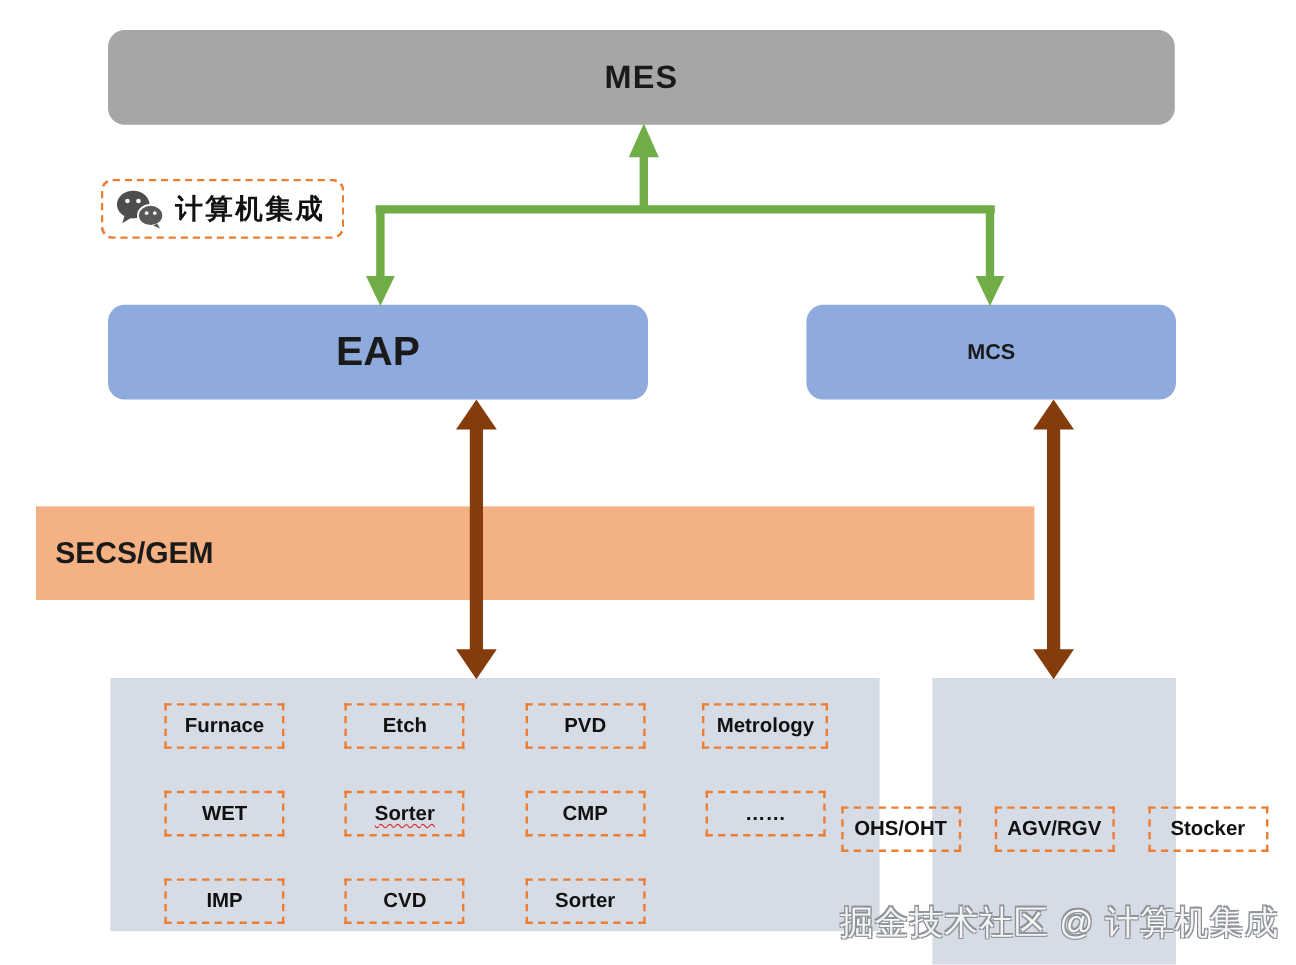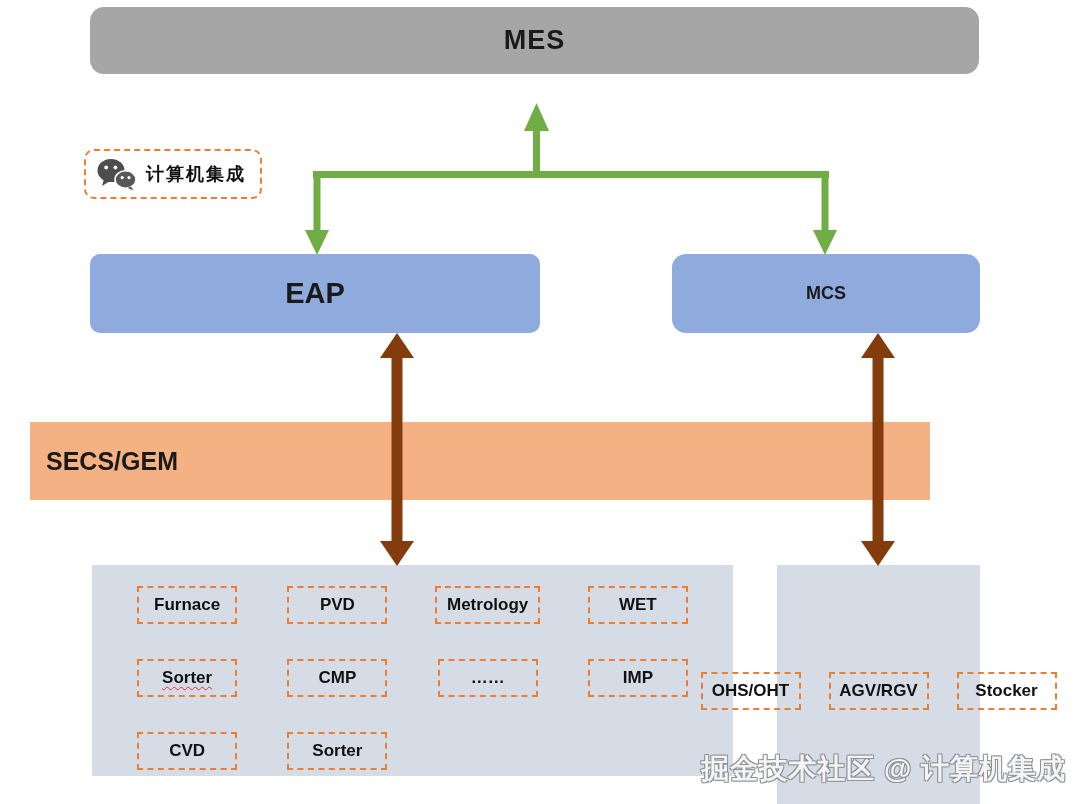--- a/index.html
+++ b/index.html
@@ -13,36 +13,36 @@
   }
   html,body{margin:0;padding:0;background:#ffffff;}
   .page{
     position:relative;width:1080px;height:804px;background:#ffffff;
     font-family:"Liberation Sans",sans-serif;overflow:hidden;
   }
   .node{
     position:absolute;display:flex;align-items:center;justify-content:center;
     font-weight:bold;color:#1a1a1a;border-radius:14px;
   }
-  .mes{left:90px;top:7px;width:889px;height:67px;background:var(--mes-fill);font-size:27px;letter-spacing:1px;}
-  .eap{left:90px;top:254px;width:450px;height:79px;background:var(--node-fill);font-size:29px;border-radius:10px;}
+  .mes{left:90px;top:25px;width:889px;height:79px;background:var(--mes-fill);font-size:27px;letter-spacing:1px;}
+  .eap{left:90px;top:254px;width:450px;height:79px;background:var(--node-fill);font-size:34px;}
   .mcs{left:672px;top:254px;width:308px;height:79px;background:var(--node-fill);font-size:18px;}
   .band{
-    position:absolute;left:30px;top:422px;width:900px;height:78px;background:var(--band-fill);
+    position:absolute;left:30px;top:422px;width:832px;height:78px;background:var(--band-fill);
     display:flex;align-items:center;font-weight:bold;font-size:25px;color:#1a1a1a;
   }
   .band span{margin-left:16px;}
   .badge{
     position:absolute;left:84px;top:149px;height:46px;padding:0 14px 0 10px;
     border:2px dashed var(--dash);border-radius:10px;
     display:flex;align-items:center;gap:8px;background:#ffffff;
   }
   .badge .txt{
     font-family:"DejaVu Serif","Liberation Serif",serif;font-weight:bold;
-    font-size:18px;color:#111;letter-spacing:2px;
+    font-size:23px;color:#111;letter-spacing:2px;
   }
   .panel{position:absolute;background:var(--panel-fill);}
   .panel-left{
     left:92px;top:565px;width:641px;height:211px;
     display:grid;grid-template-columns:repeat(4,1fr);
     align-items:center;justify-items:center;
     padding:21px 20px;box-sizing:border-box;row-gap:35px;
   }
   .panel-right{
     left:777px;top:565px;width:203px;height:252px;
@@ -59,21 +59,21 @@
   .wavy{
     text-decoration:underline;
     text-decoration-style:wavy;
     text-decoration-color:#e03030;
     text-decoration-thickness:1px;
     text-underline-offset:3px;
   }
   svg.overlay{position:absolute;left:0;top:0;pointer-events:none;}
   .watermark{
     position:absolute;right:14px;top:750px;white-space:nowrap;
-    font-size:28px;font-weight:bold;color:rgba(255,255,255,0.9);
+    font-size:28px;font-weight:normal;color:rgba(255,255,255,0.9);
     text-shadow:1px 1px 0 #8f9399,-1px -1px 0 #8f9399,1px -1px 0 #8f9399,-1px 1px 0 #8f9399;
     letter-spacing:1px;
   }
 </style>
 </head>
 <body>
 
 <div class="page">
 
   <div class="node mes">
@@ -104,20 +104,23 @@
         <circle cx="26.2" cy="20.6" r="1.6" fill="#ffffff"></circle>
         <circle cx="33.0" cy="20.6" r="1.6" fill="#ffffff"></circle>
       </svg>
     </span>
     <span class="txt">计算机集成</span>
   </div>
 
   <div class="panel panel-left">
     <div class="ebox">
         <span>Furnace</span>
+      </div>
+    <div class="ebox">
+        <span>Etch</span>
       </div>
     <div class="ebox">
         <span>PVD</span>
       </div>
     <div class="ebox">
         <span>Metrology</span>
       </div>
     <div class="ebox">
         <span>WET</span>
       </div>

